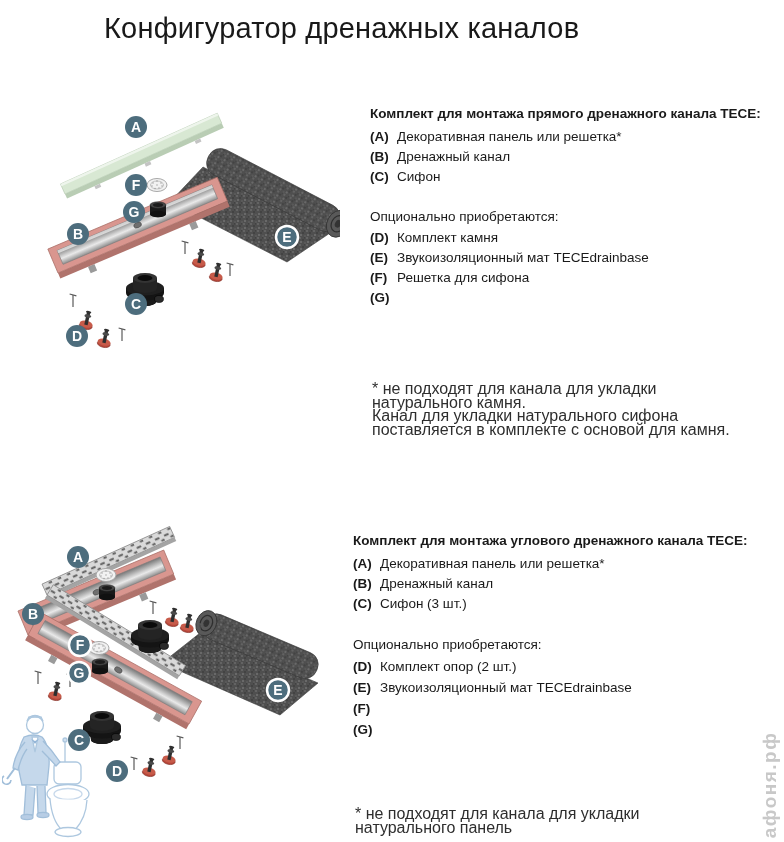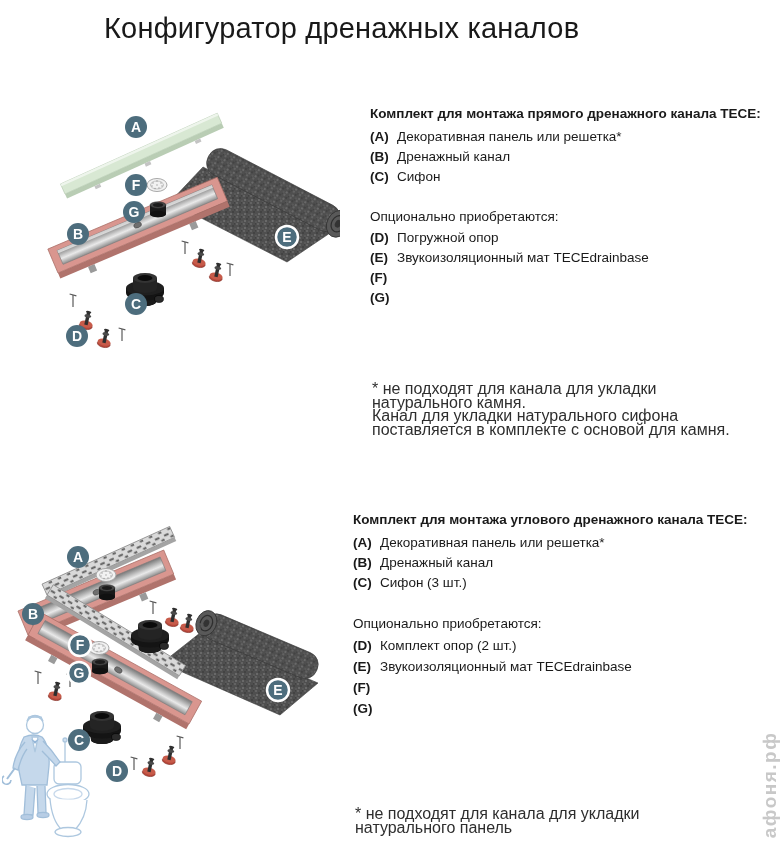--- a/index.html
+++ b/index.html
@@ -185,28 +185,29 @@
       <span class="lab">Дренажный канал</span>
       </div>
     <div class="krow">
       <span class="key">(C)</span>
       <span class="lab">Сифон</span>
       </div>
     <div class="opt-heading">Опционально приобретаются:</div>
     <div class="optrows">
       <div class="krow">
         <span class="key">(D)</span>
-        <span class="lab">Погружной опор</span>
+        <span class="lab">Комплект камня</span>
         </div>
       <div class="krow">
         <span class="key">(E)</span>
         <span class="lab">Звукоизоляционный мат TECEdrainbase</span>
         </div>
       <div class="krow">
         <span class="key">(F)</span>
+        <span class="lab">Решетка для сифона</span>
         </div>
       <div class="krow">
         <span class="key">(G)</span>
         </div>
     </div>
   </div>
   <div class="footnote" style="left:372px;top:382px">
     <span>* не подходят для канала для укладки натурального камня.</span><br>
     <span>Канал для укладки натурального сифона поставляется в комплекте с основой для камня.</span>
   </div>
@@ -330,21 +331,21 @@
     <g class="lbl" transform="translate(69,225)">
       <circle class="lblc" r="11"></circle>
         <text class="lblt" y="5">C</text>
       </g>
     <g class="lbl" transform="translate(107,256)">
       <circle class="lblc" r="11"></circle>
         <text class="lblt" y="5">D</text>
       </g>
   </svg>
 
-  <div class="kit kit2" style="left:353px;top:512px">
+  <div class="kit kit2" style="left:353px;top:533px">
     <div class="kit-heading">Комплект для монтажа углового дренажного канала TECE:</div>
     <div class="krow">
       <span class="key">(A)</span>
       <span class="lab">Декоративная панель или решетка*</span>
       </div>
     <div class="krow">
       <span class="key">(B)</span>
       <span class="lab">Дренажный канал</span>
       </div>
     <div class="krow">

